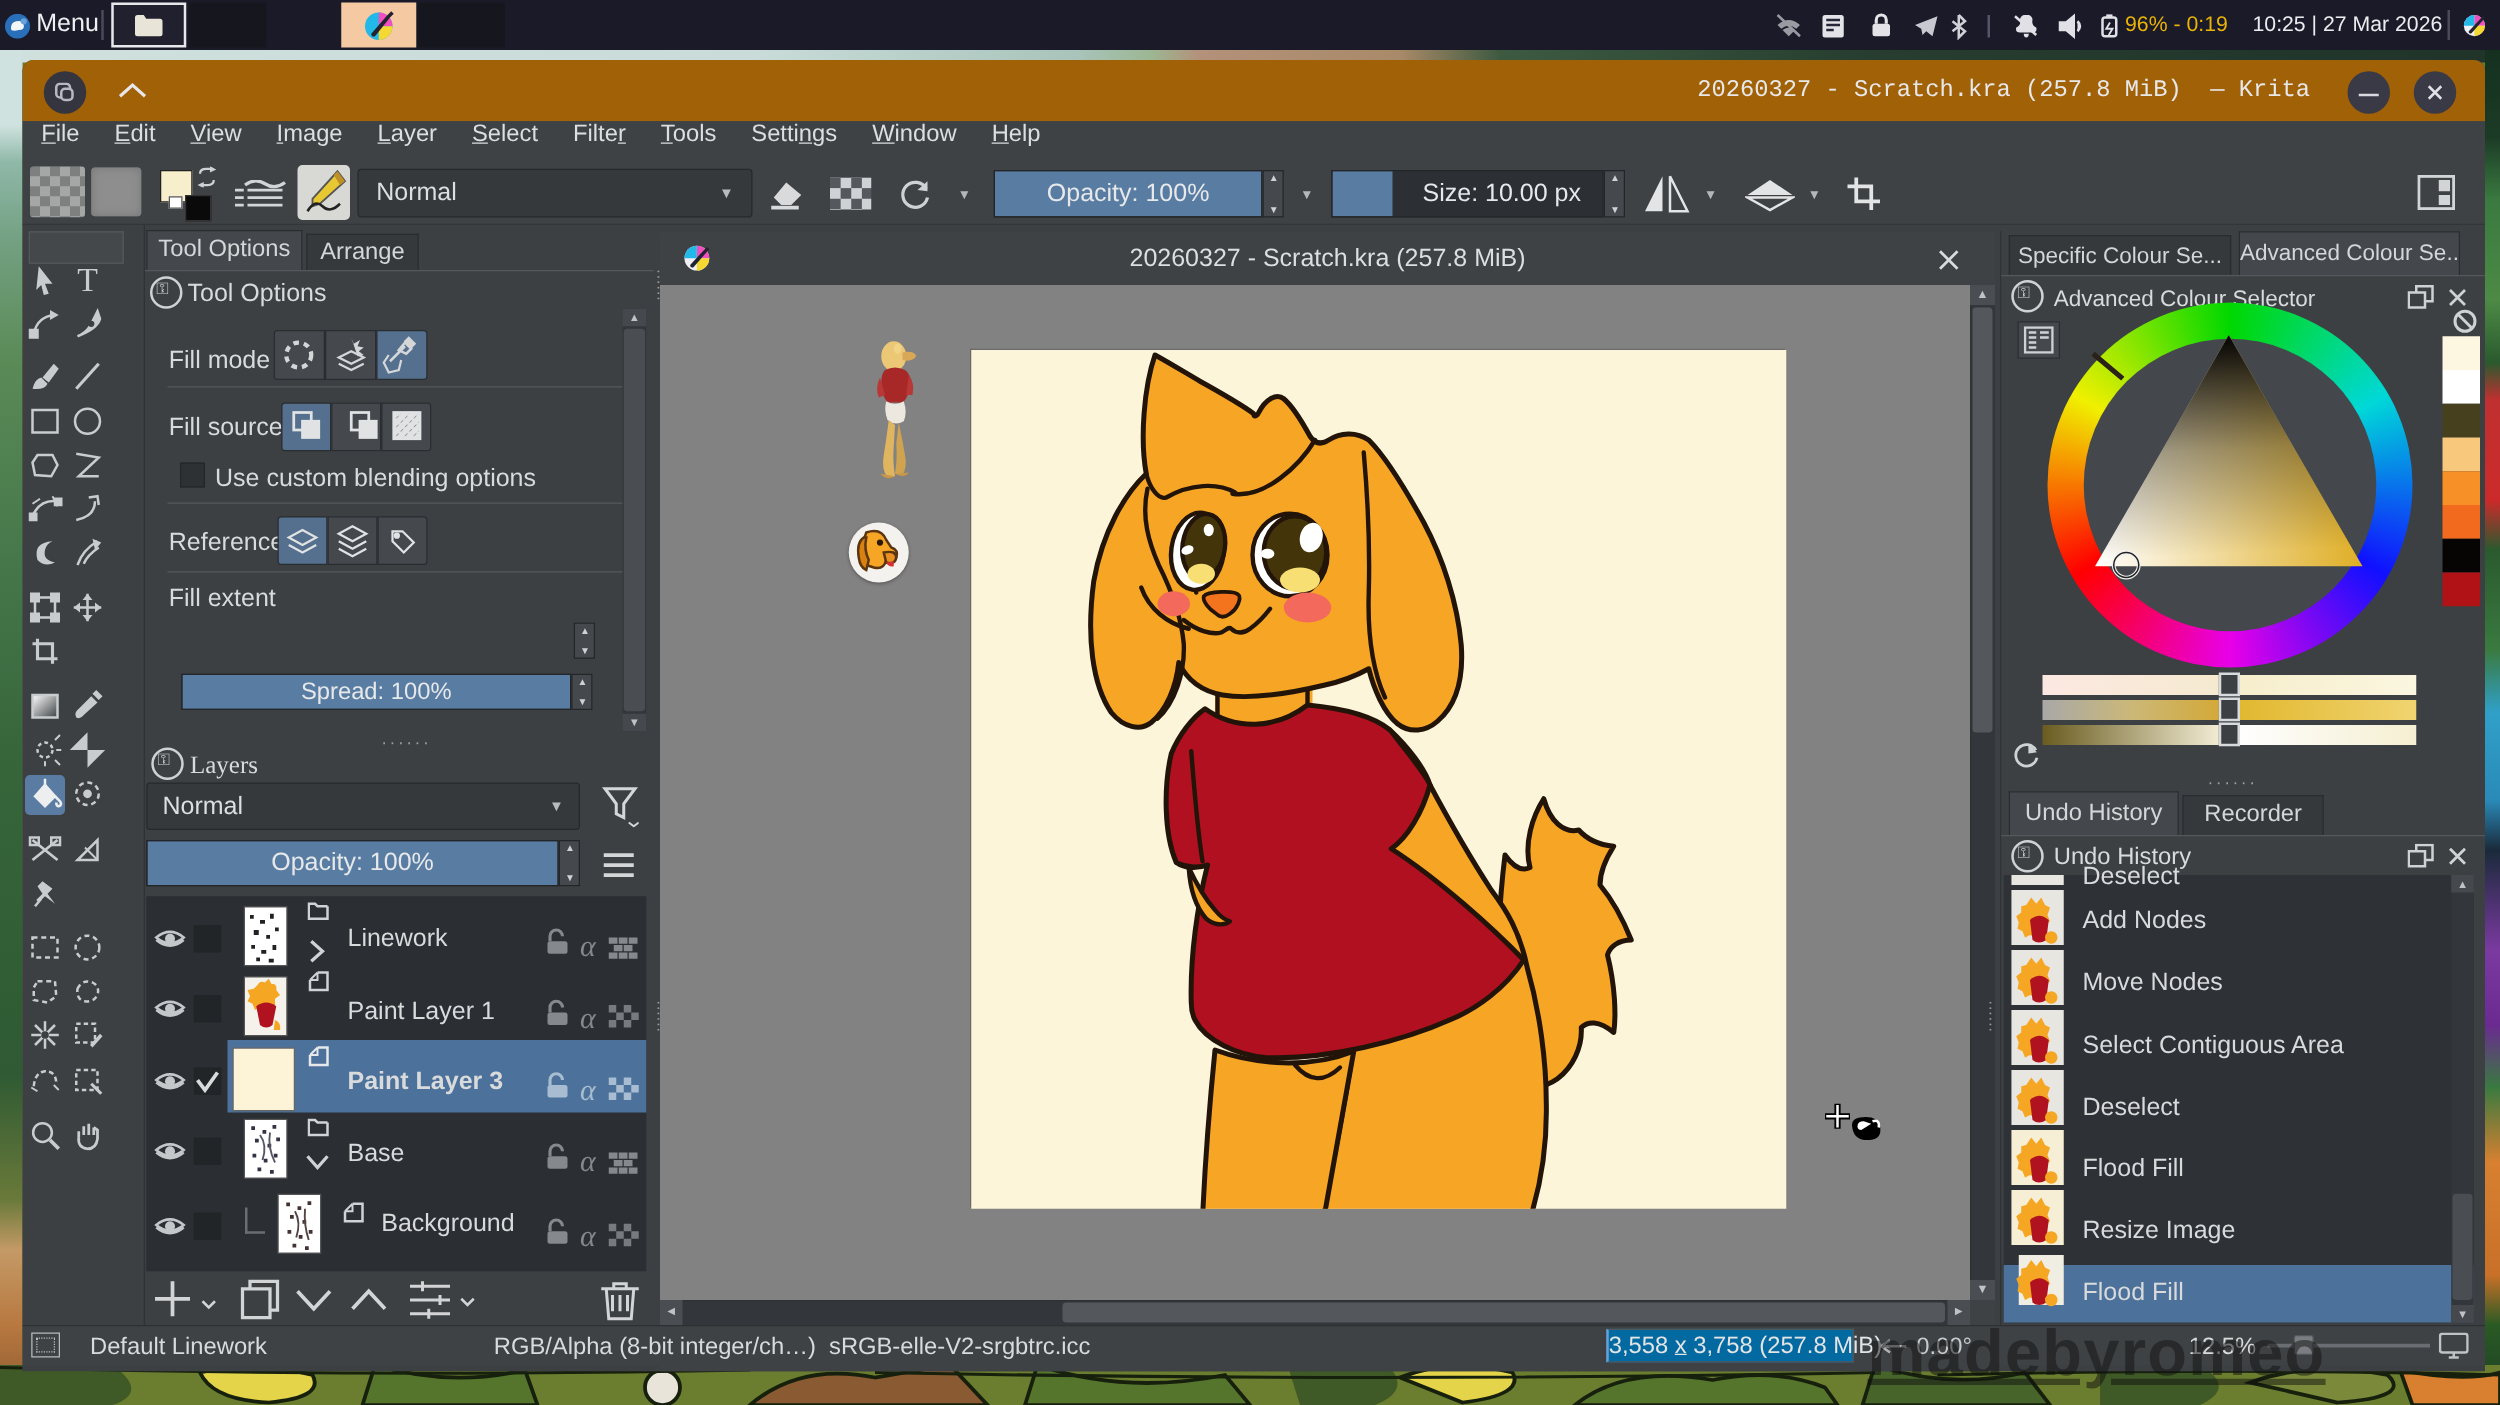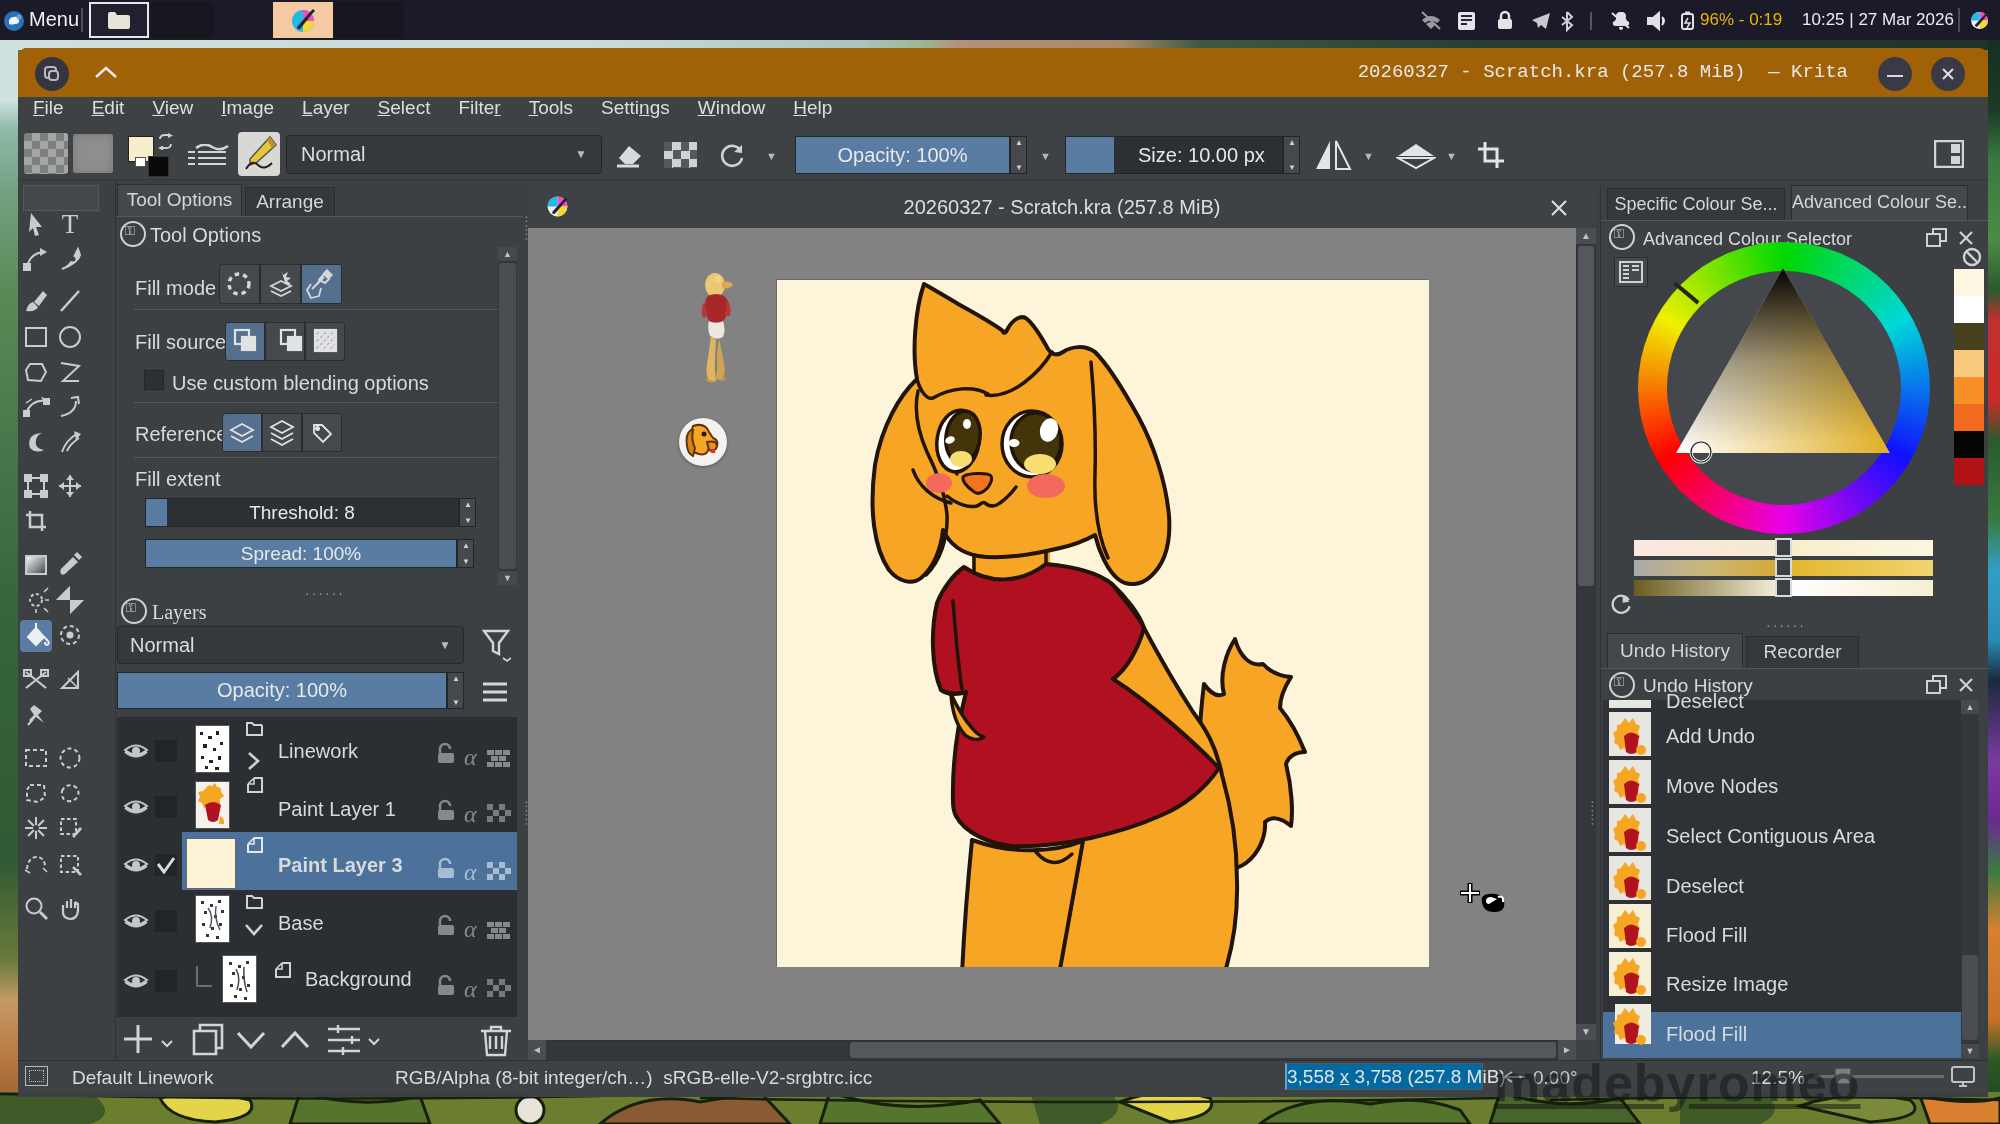--- a/index.html
+++ b/index.html
@@ -391,24 +391,20 @@
       <div class="iconbtn" style="left:146px;top:233px;width:40px;height:39px;"></div>
       <div class="iconbtn" style="left:186px;top:233px;width:40px;height:39px;border-radius:0 3px 3px 0;"></div>
       <svg class="abs" style="left:106px;top:233px;" width="120" height="39" viewBox="0 0 120 39" stroke="#e0e2e4" fill="none" stroke-width="1.8">
         <path d="M9 17 l11 -6 l11 6 l-11 6 Z M9 23 l11 6 l11 -6"></path>
         <path d="M49 14 l11 -6 l11 6 l-11 6 Z M49 20 l11 6 l11 -6 M49 26 l11 6 l11 -6"></path>
         <path d="M92 12 l8 0 l9 9 l-8 8 l-9 -9 Z"></path>
           <circle cx="95.5" cy="15.5" r="1.6" fill="#e0e2e4"></circle>
       </svg>
       <div class="sep" style="left:18px;top:277px;width:372px;"></div>
       <div class="abs txt" style="left:19px;top:288px;font-size:20px;">Fill extent</div>
-      <div class="slider" style="left:29px;top:318px;width:314px;height:29px;font-size:19px;line-height:27px;">
-          <div class="fill" style="width:21px;"></div>
-          <div class="lab">Threshold: 8</div>
-        </div>
       <div class="spin" style="left:343px;top:318px;height:29px;"></div>
       <div class="slider" style="left:29px;top:359px;width:312px;height:29px;font-size:19px;line-height:27px;">
           <div class="fill" style="width:100%;"></div>
           <div class="lab">Spread: 100%</div>
         </div>
       <div class="spin" style="left:341px;top:359px;height:29px;"></div>
       <div class="sbar" style="left:382px;top:67px;width:19px;height:338px;"></div>
       <div class="abs" style="left:382px;top:67px;width:19px;height:14px;background:#45494d;color:#c0c3c5;font-size:9px;text-align:center;line-height:14px;">▲</div>
       <div class="abs" style="left:382px;top:391px;width:19px;height:14px;background:#45494d;color:#c0c3c5;font-size:9px;text-align:center;line-height:14px;">▼</div>
       <div class="sthumb" style="left:383px;top:83px;width:17px;height:306px;background:#4a4e52;"></div>
@@ -818,21 +814,21 @@
       <svg class="abs" style="left:325px;top:490px;" width="22" height="20" viewBox="0 0 22 20">
           <rect x="1" y="6" width="13" height="12" fill="none" stroke="#cfd2d4" stroke-width="2"></rect>
           <path d="M7 6 V1 H20 V13 H14" fill="none" stroke="#cfd2d4" stroke-width="2"></path>
         </svg>
       <svg class="abs" style="left:356px;top:491px;" width="18" height="18" viewBox="0 0 18 18">
           <path d="M3 3 L15 15 M15 3 L3 15" stroke="#cfd2d4" stroke-width="2.2"></path>
         </svg>
       <div class="abs" style="left:2px;top:515px;width:376px;height:358px;background:#2e3135;"></div>
       <div class="abs" style="left:2px;top:827px;width:376px;height:46px;background:#4c719a;"></div>
       <div class="abs txt" style="left:65px;top:505px;font-size:20px;">Deselect</div>
-      <div class="abs txt" style="left:65px;top:540px;font-size:20px;">Add Undo</div>
+      <div class="abs txt" style="left:65px;top:540px;font-size:20px;">Add Nodes</div>
       <div class="abs txt" style="left:65px;top:590px;font-size:20px;">Move Nodes</div>
       <div class="abs txt" style="left:65px;top:640px;font-size:20px;">Select Contiguous Area</div>
       <div class="abs txt" style="left:65px;top:690px;font-size:20px;">Deselect</div>
       <div class="abs txt" style="left:65px;top:739px;font-size:20px;">Flood Fill</div>
       <div class="abs txt" style="left:65px;top:788px;font-size:20px;">Resize Image</div>
       <div class="abs txt" style="left:65px;top:838px;font-size:20px;">Flood Fill</div>
 
       <svg class="abs" style="left:8px;top:515px;" width="49" height="358" viewBox="0 0 49 358">
         <g>
           <rect x="0" y="0" width="42" height="8" fill="#e8e6e0"></rect>

